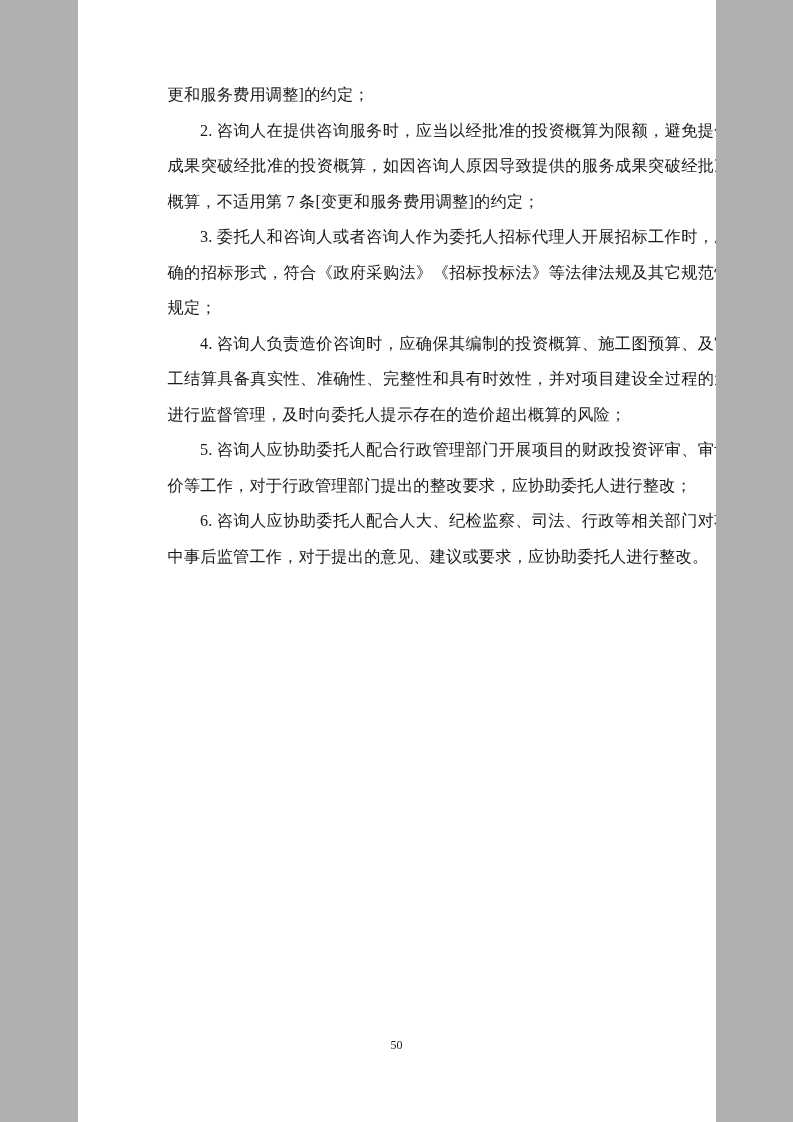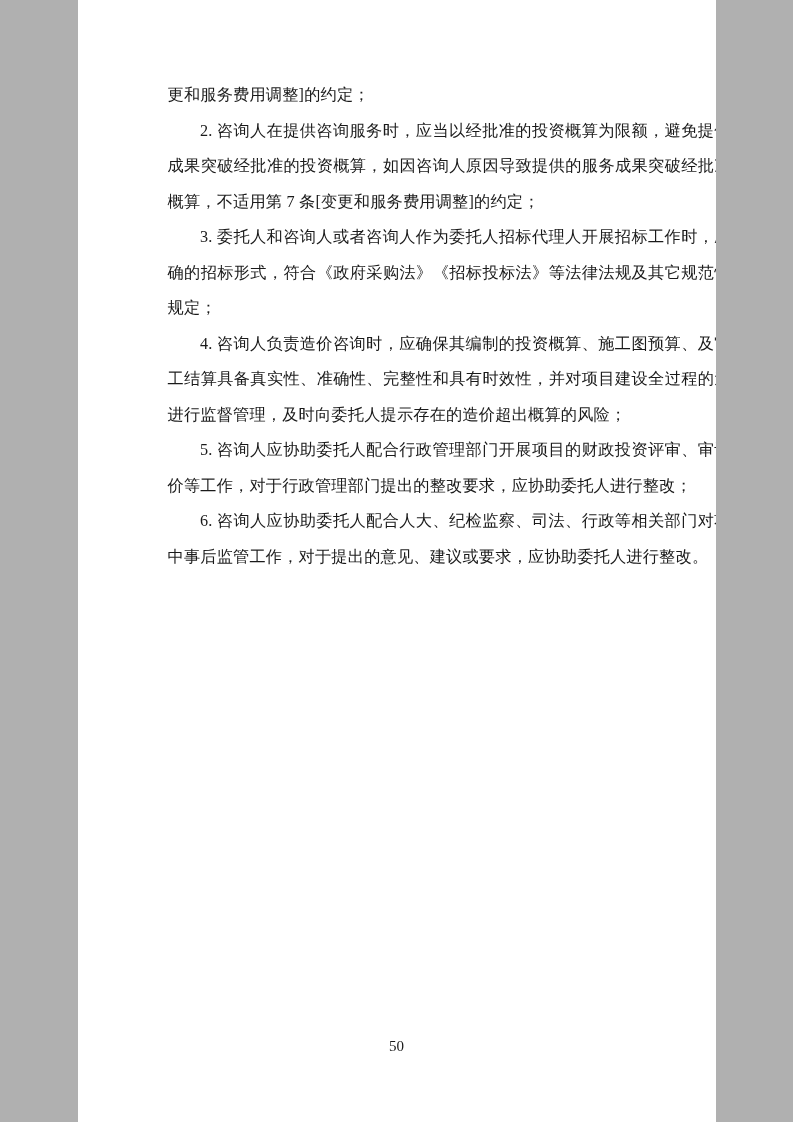--- a/index.html
+++ b/index.html
@@ -36,21 +36,21 @@
   }
   .para.indent {
     text-indent: 2em;
   }
   .page-number {
     position: absolute;
     left: 0;
     right: 0;
     top: 1038px;
     text-align: center;
-    font-size: 15px;
+    font-size: 12px;
     color: #1a1a1a;
   }
 </style>
 </head>
 <body>
 
 <div class="page">
   <div class="content">
     <p class="para">更和服务费用调整]的约定；</p>
     <p class="para indent">2. 咨询人在提供咨询服务时，应当以经批准的投资概算为限额，避免提供的服务成果突破经批准的投资概算，如因咨询人原因导致提供的服务成果突破经批准的投资概算，不适用第 7 条[变更和服务费用调整]的约定；</p>

